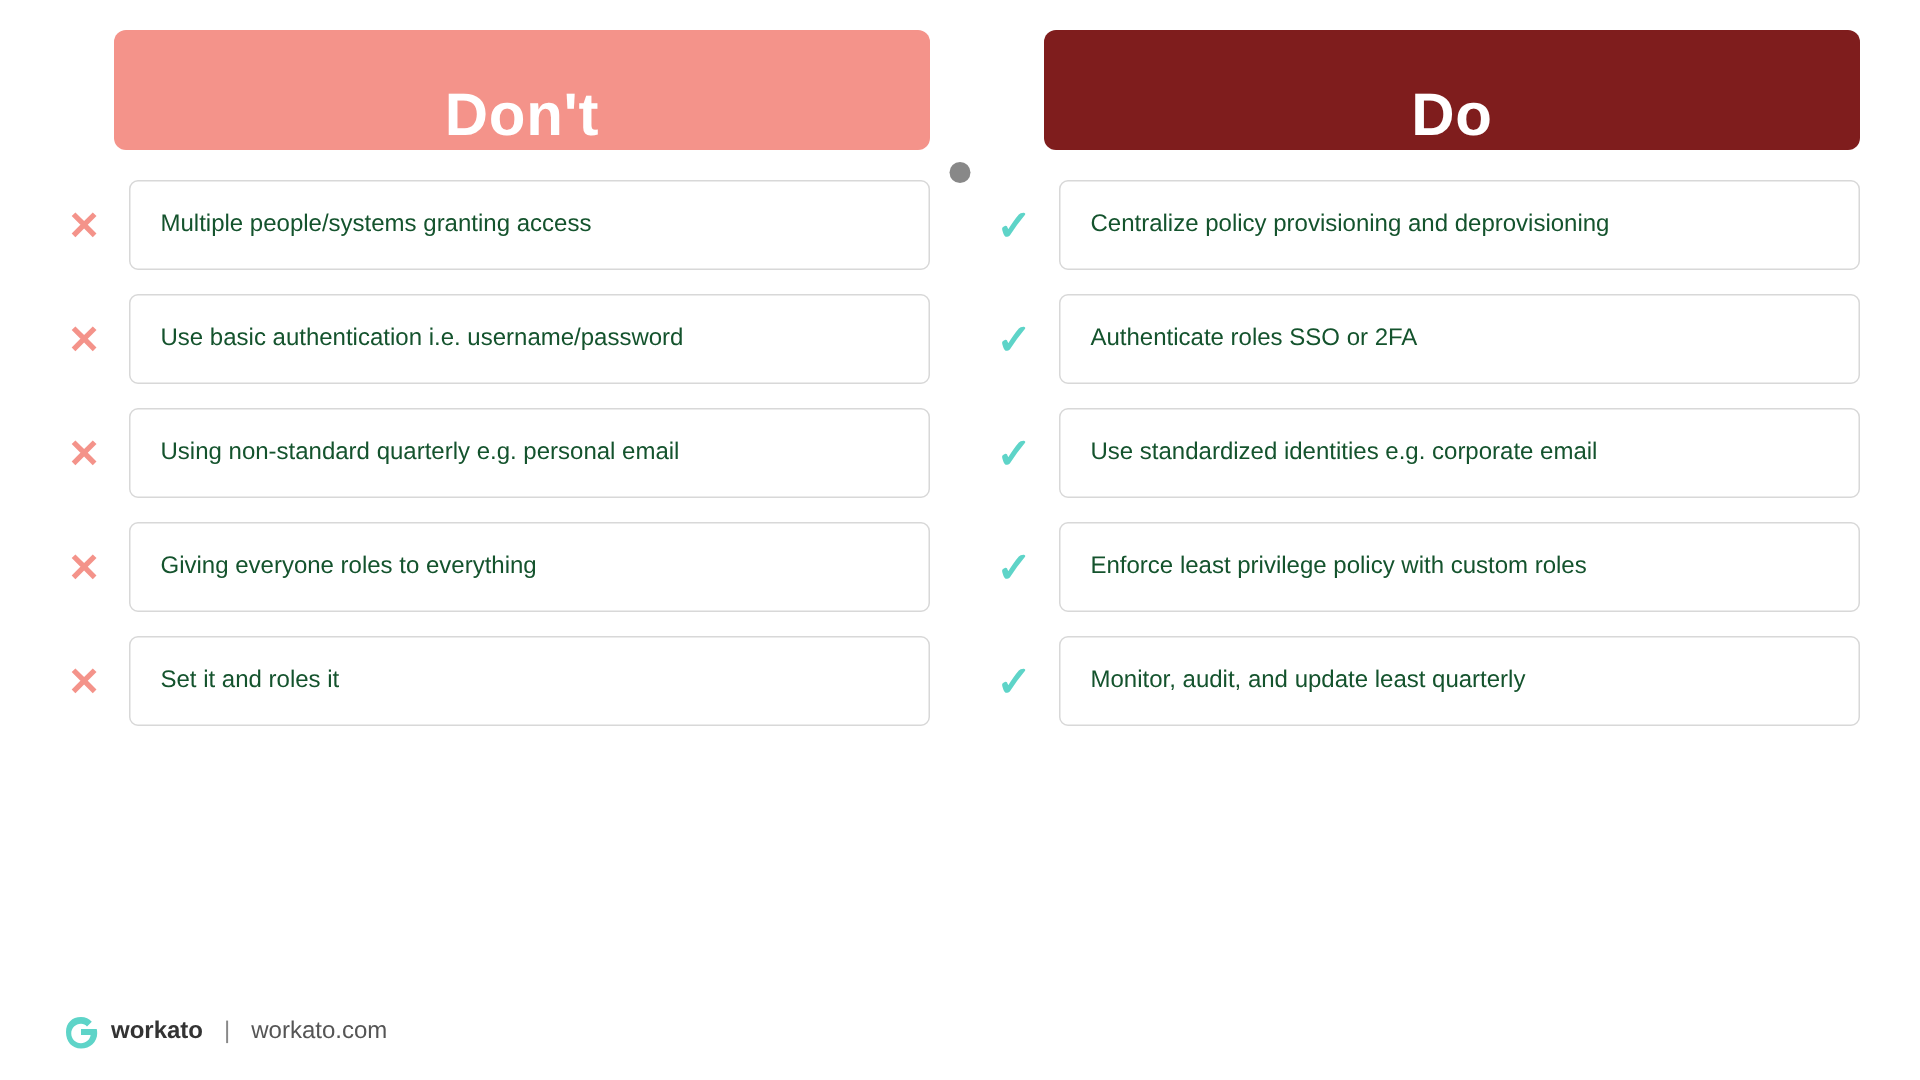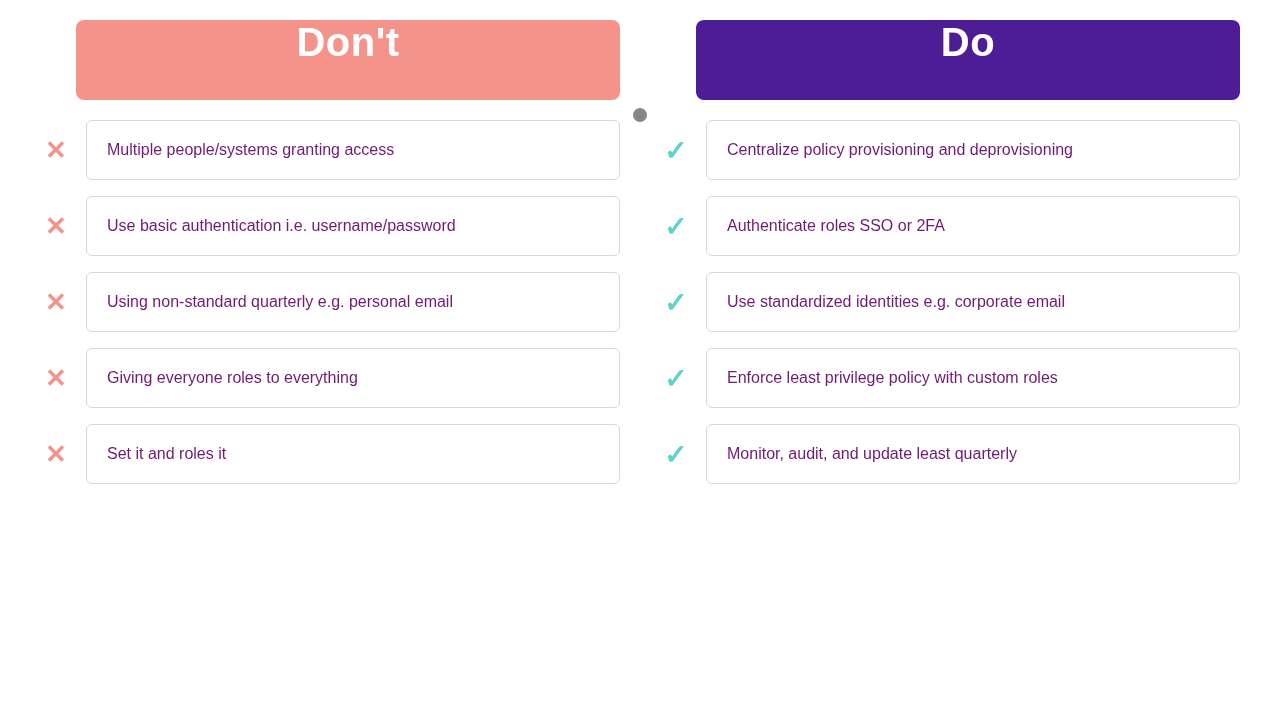--- a/index.html
+++ b/index.html
@@ -40,33 +40,33 @@
       padding-right: 20px;
     }
 
     .column-right {
       padding-left: 20px;
     }
 
     .column-header {
       border-radius: 8px;
       display: flex;
-      align-items: flex-start;
+      align-items: flex-end;
       justify-content: center;
       height: 80px;
       margin-bottom: 20px;
       margin-left: 36px;
     }
 
     .column-header-dont {
       background-color: #f4938a;
     }
 
     .column-header-do {
-      background-color: #4c1d95;
+      background-color: #7f1d1d;
     }
 
     .column-header-title {
       color: white;
       font-size: 40px;
       font-weight: 700;
       letter-spacing: 0.5px;
     }
 
     .items-list {
@@ -102,21 +102,21 @@
       font-size: 28px;
       font-weight: bold;
     }
 
     .item-box {
       flex: 1;
       border: 1.5px solid #d8d8d8;
       border-radius: 6px;
       padding: 18px 20px;
       font-size: 16px;
-      color: #701a75;
+      color: #14532d;
       background: white;
       min-height: 60px;
       display: flex;
       align-items: center;
     }
 
     
     .center-divider {
       position: absolute;
       left: 50%;
@@ -267,13 +267,24 @@
             <div class="icon-mark">
               <span class="icon-check">✓</span>
             </div>
             <div class="item-box">Monitor, audit, and update least quarterly</div>
           </div>
         </div>
     </div>
 
   </div>
 
+  <div class="footer">
+    <div class="workato-logo">
+
+      <svg class="workato-icon" viewBox="0 0 28 28" fill="none" xmlns="http://www.w3.org/2000/svg">
+        <path d="M4 14 C4 8 8 4 14 4 C17 4 19.5 5.2 21.2 7.1 L18 10.3 C17 9.2 15.6 8.5 14 8.5 C10.4 8.5 7.5 11.4 7.5 15 C7.5 18.6 10.4 21.5 14 21.5 C17.3 21.5 20 19.1 20.4 16 L14 16 L14 12 L24.5 12 C24.7 12.9 24.8 13.8 24.8 14.8 C24.8 20.7 20.1 25 14 25 C8 25 4 20.5 4 14 Z" fill="#5ed4c8"></path>
+      </svg>
+      <span class="workato-name">workato</span>
+    </div>
+    <span class="footer-divider">|</span>
+    <span class="footer-url">workato.com</span>
+  </div>
 </div>
 
 </body></html>

